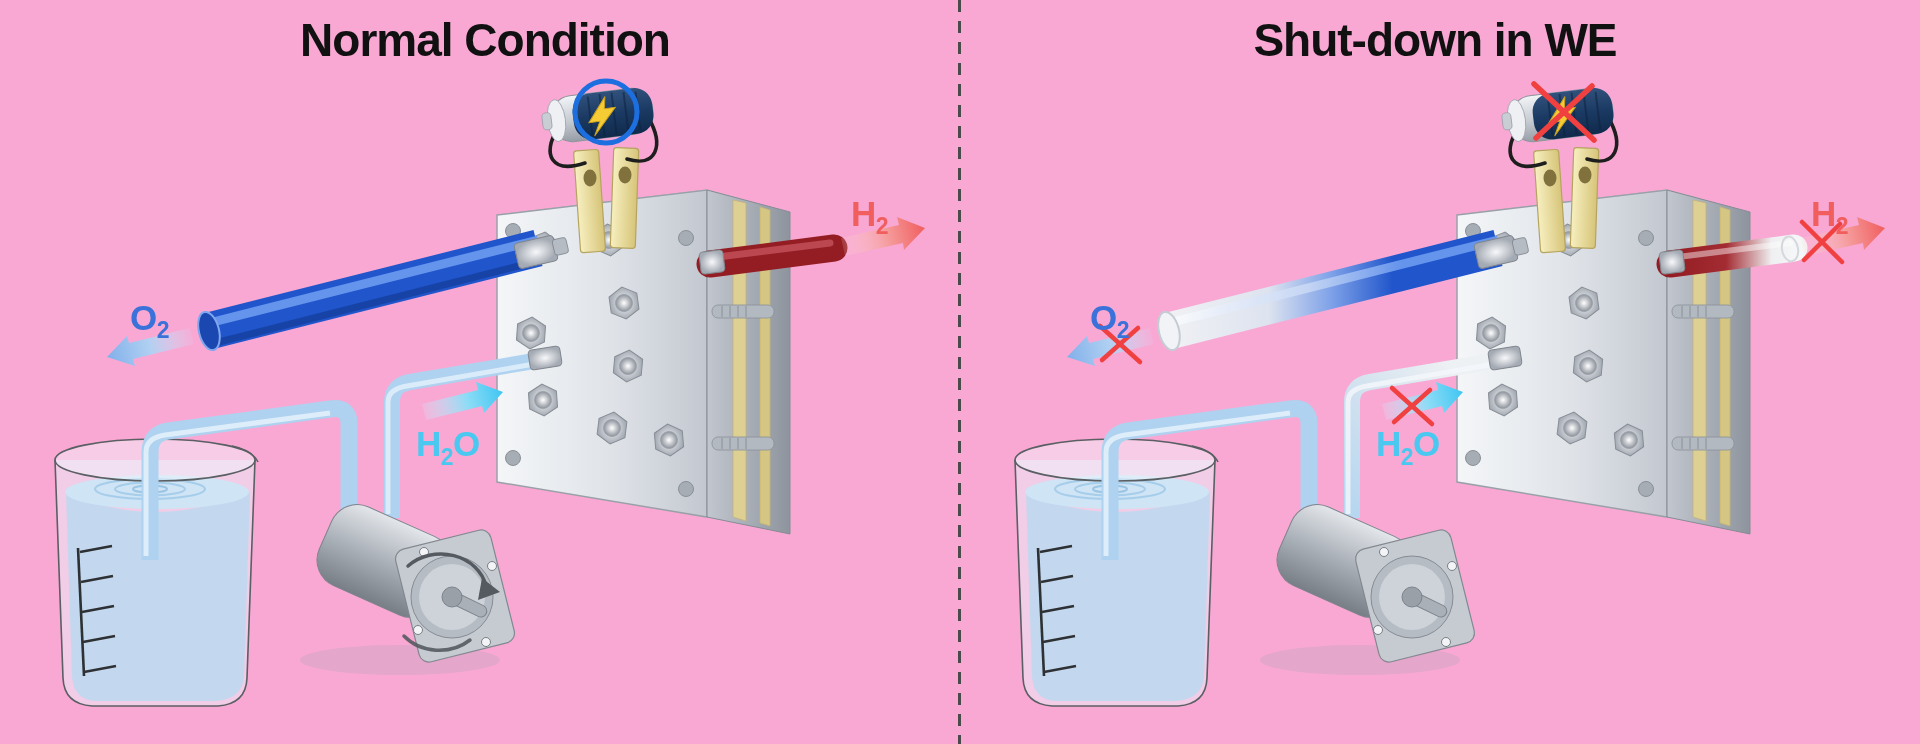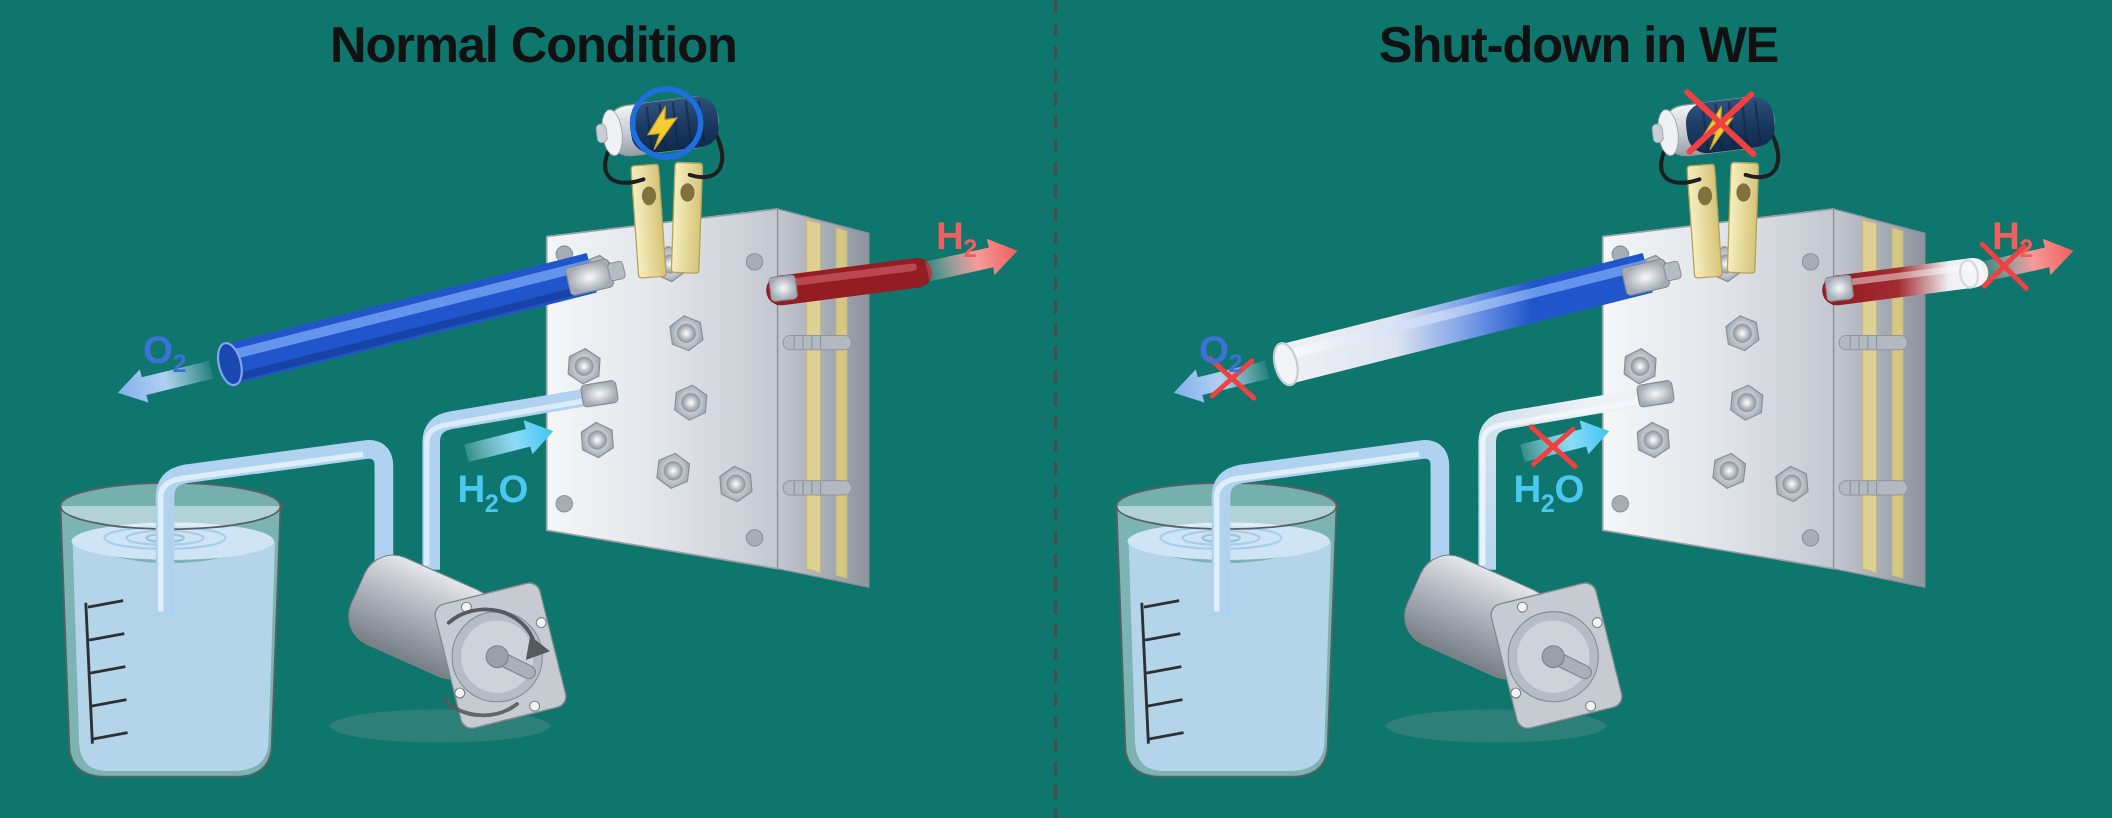--- a/index.html
+++ b/index.html
@@ -1,17 +1,17 @@
 <!DOCTYPE html>
 <html><head>
 <meta charset="utf-8">
 <style>
   html,body{margin:0;padding:0;background:#ffffff;}
   .canvas{
-    position:relative;width:1920px;height:744px;background:#0f766e;overflow:hidden;
+    position:relative;width:1920px;height:744px;background:#f9a8d4;overflow:hidden;
     font-family:"Liberation Sans",sans-serif;
   }
   .panel{position:absolute;top:0;width:960px;height:744px;}
   .panel-left{left:0;}
   .panel-right{left:960px;}
   .divider{
     position:absolute;left:958px;top:0;width:3px;height:744px;
     background:repeating-linear-gradient(to bottom,#4a4a4a 0 12px,transparent 12px 21px);
   }
   text.title{font-weight:700;font-size:46px;letter-spacing:-1px;fill:#111111;}

